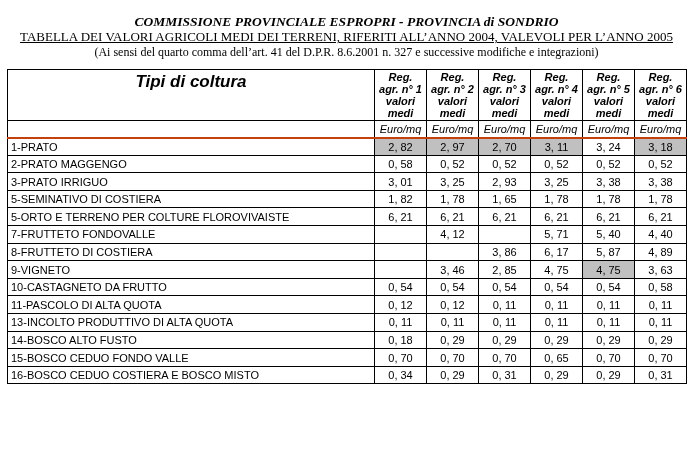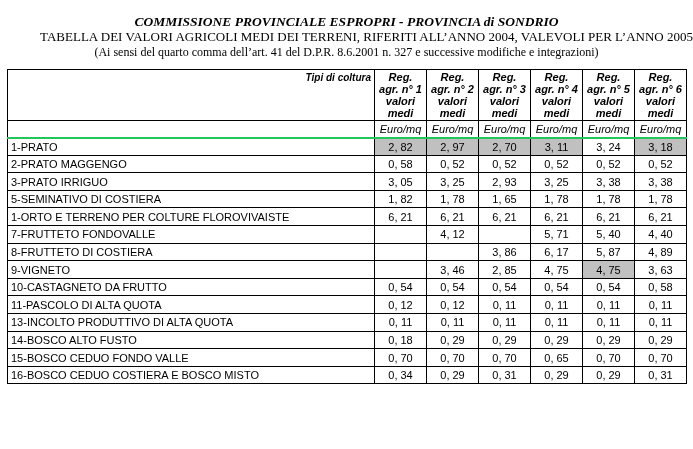--- a/index.html
+++ b/index.html
@@ -21,23 +21,23 @@
     font-family: "Liberation Serif", serif;
     line-height: 1.12;
   }
   .doc-title {
     font-size: 13.5px;
     font-weight: bold;
     font-style: italic;
   }
   .doc-subtitle {
     font-size: 13px;
+    text-decoration: underline;
     margin-top: 1px;
     white-space: nowrap;
-    text-align: right;
   }
   .doc-note {
     font-size: 12px;
     margin-top: 1px;
   }
 
   
   table {
     border-collapse: collapse;
     table-layout: fixed;
@@ -45,45 +45,45 @@
   }
   col.c-label { width: 367px; }
   col.c-val   { width: 52px; }
   th, td {
     border: 1px solid #000;
     padding: 0 3px;
     overflow: hidden;
     white-space: nowrap;
   }
   th.crop-head {
-    font-size: 10px;
+    font-size: 17px;
     font-weight: bold;
     font-style: italic;
-    text-align: right;
+    text-align: center;
     vertical-align: top;
     padding-top: 2px;
     height: 51px;
   }
   th.col-head {
     font-size: 11px;
     font-weight: bold;
     font-style: italic;
     text-align: center;
     vertical-align: top;
     white-space: pre-line;
     line-height: 12px;
     padding-top: 1px;
     margin-left: 27px;
   }
   tr.unit-row td {
     height: 17px;
     font-size: 11px;
     font-style: italic;
     text-align: center;
-    border-bottom: 2px solid #22c55e;
+    border-bottom: 2px solid #c2410c;
   }
   tbody td {
     height: 17.6px;
     font-size: 11px;
   }
   tbody td.lbl { text-align: left; }
   tbody td.val { text-align: center; }
   tbody td.shaded { background: var(--highlight); }
 </style>
 </head>
@@ -160,38 +160,38 @@
         <td class="lbl">2-PRATO MAGGENGO</td>
         <td class="val">0, 58</td>
         <td class="val">0, 52</td>
         <td class="val">0, 52</td>
         <td class="val">0, 52</td>
         <td class="val">0, 52</td>
         <td class="val">0, 52</td>
       </tr>
       <tr>
         <td class="lbl">3-PRATO IRRIGUO</td>
-        <td class="val">3, 05</td>
+        <td class="val">3, 01</td>
         <td class="val">3, 25</td>
         <td class="val">2, 93</td>
         <td class="val">3, 25</td>
         <td class="val">3, 38</td>
         <td class="val">3, 38</td>
       </tr>
       <tr>
         <td class="lbl">5-SEMINATIVO DI COSTIERA</td>
         <td class="val">1, 82</td>
         <td class="val">1, 78</td>
         <td class="val">1, 65</td>
         <td class="val">1, 78</td>
         <td class="val">1, 78</td>
         <td class="val">1, 78</td>
       </tr>
       <tr>
-        <td class="lbl">1-ORTO E TERRENO PER COLTURE FLOROVIVAISTE</td>
+        <td class="lbl">5-ORTO E TERRENO PER COLTURE FLOROVIVAISTE</td>
         <td class="val">6, 21</td>
         <td class="val">6, 21</td>
         <td class="val">6, 21</td>
         <td class="val">6, 21</td>
         <td class="val">6, 21</td>
         <td class="val">6, 21</td>
       </tr>
       <tr>
         <td class="lbl">7-FRUTTETO FONDOVALLE</td>
         <td class="val"></td>

